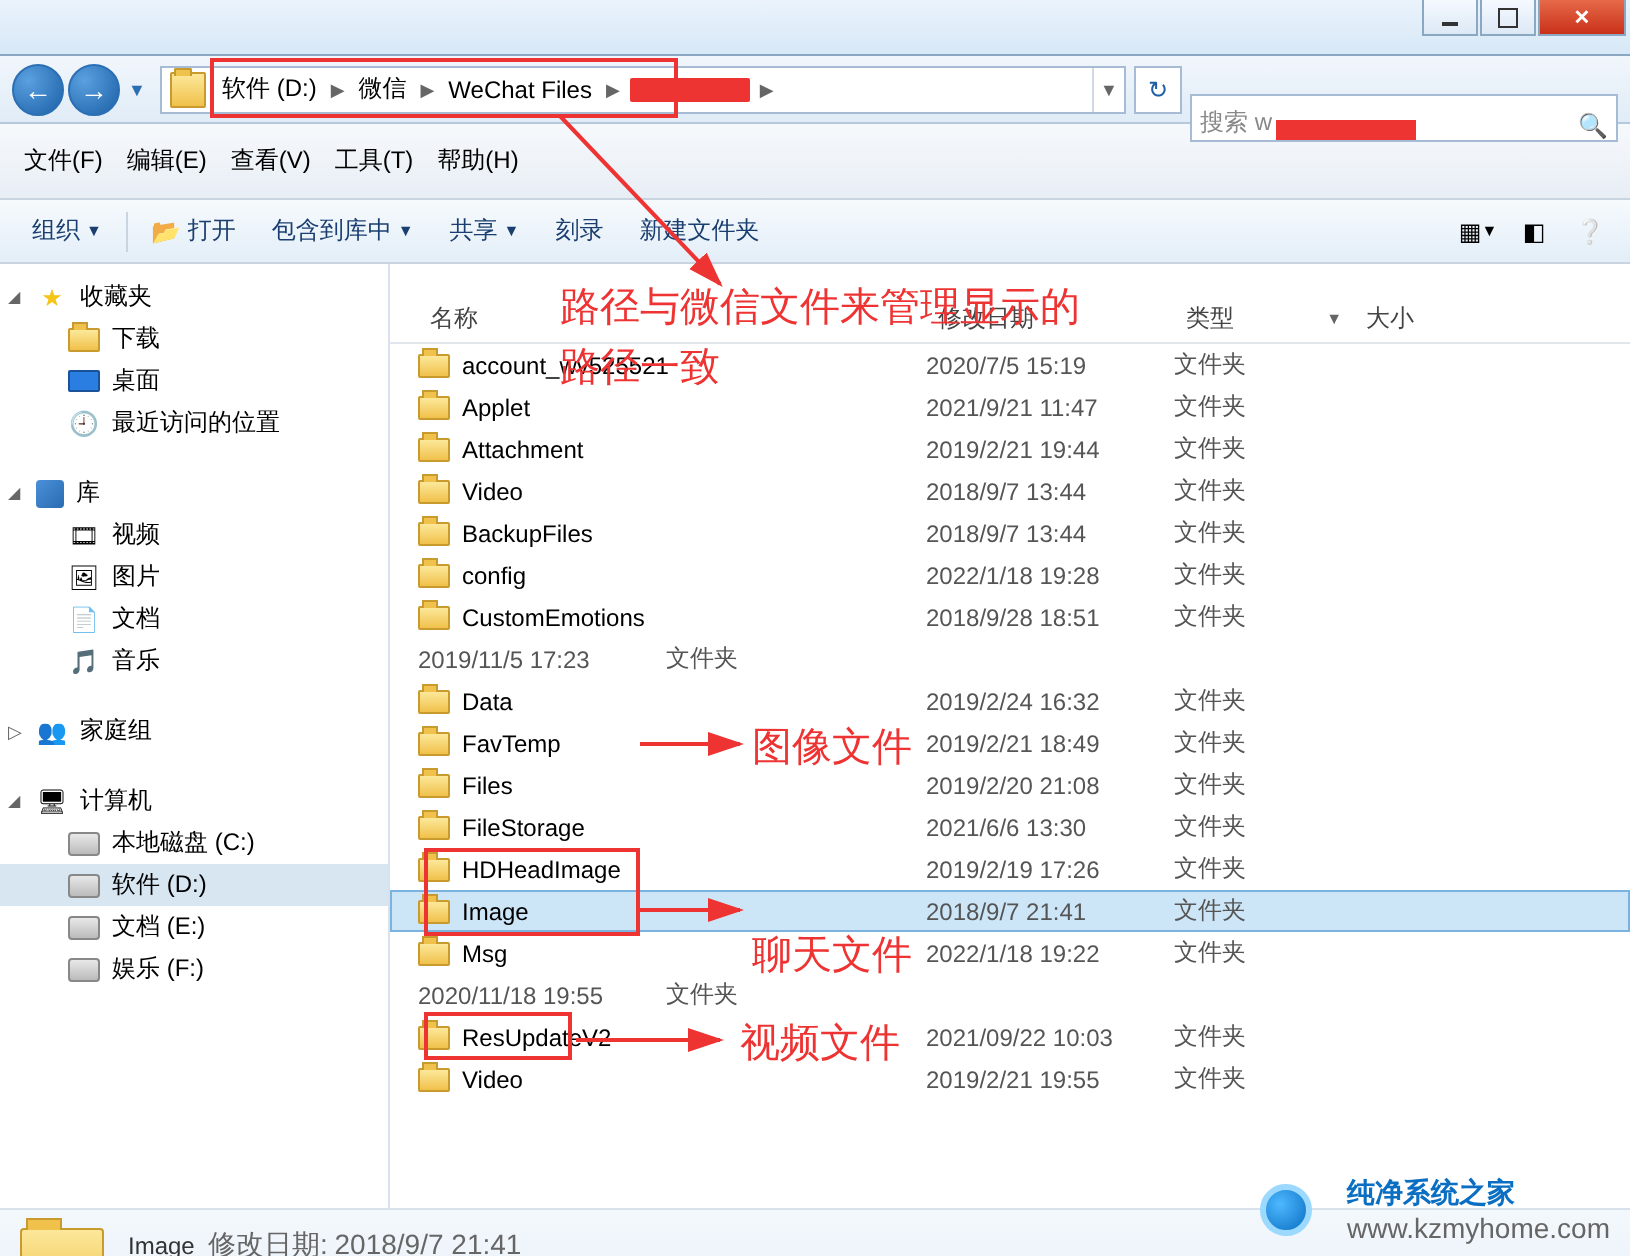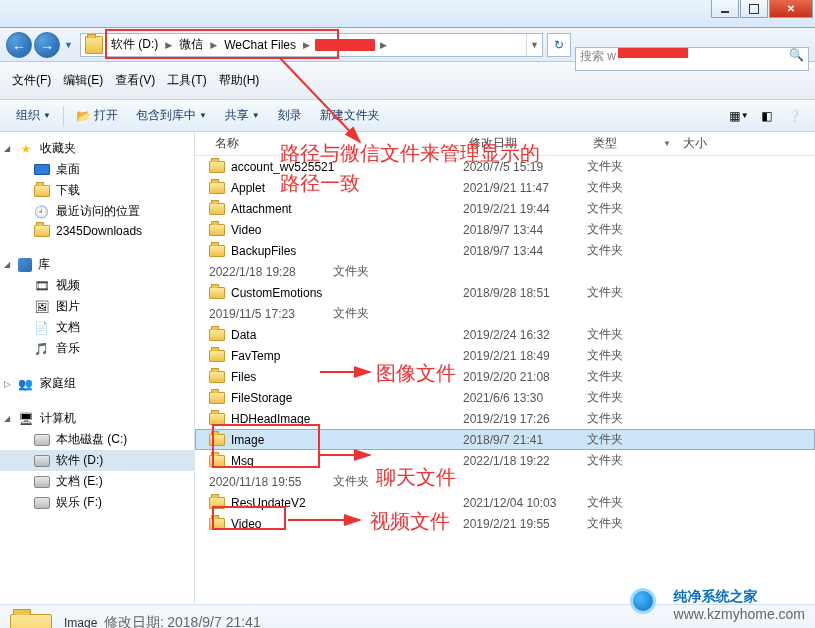--- a/index.html
+++ b/index.html
@@ -18,21 +18,21 @@
 .nav-arrow { width: 26px; height: 26px; border-radius: 50%; background: radial-gradient(circle at 30% 30%, #5aa1e0, #1c5fa6); color: #fff; display: flex; align-items: center; justify-content: center; margin-right: 2px; font-size: 14px; border: 1px solid #2a6fb3; }
 .nav-down { width: 14px; font-size: 9px; color: #2a6fb3; padding-left: 2px; }
 .breadcrumb-wrap { flex: 1; height: 24px; background: #fff; border: 1px solid #a5bcd4; display: flex; align-items: center; margin: 0 4px; position: relative; }
 .folder-ico-sm { width: 18px; height: 18px; margin: 0 4px; background: linear-gradient(to bottom, #fce89a 0%, #f0c14b 100%); border: 1px solid #c99a2e; border-radius: 1px; position: relative; }
 .folder-ico-sm::before { content: ""; position: absolute; top: -3px; left: 1px; width: 7px; height: 3px; background: #f0c14b; border: 1px solid #c99a2e; border-bottom: none; border-radius: 1px 1px 0 0; }
 .bc-item { padding: 0 4px; height: 100%; display: flex; align-items: center; }
 .bc-sep { color: #666; padding: 0 3px; font-size: 9px; }
 .bc-redact { background: #e33; width: 60px; height: 12px; margin: 0 2px; border-radius: 1px; }
 .bc-dd { width: 16px; border-left: 1px solid #d0d9e4; text-align: center; color: #666; font-size: 9px; height: 100%; line-height: 22px; }
 .refresh { width: 24px; height: 24px; border: 1px solid #a5bcd4; background: #fff; display: flex; align-items: center; justify-content: center; color: #1c5fa6; }
-.search-box { width: 234px; height: 24px; background: #fff; border: 1px solid #a5bcd4; margin-left: 4px; display: flex; align-items: flex-start; padding: 0 4px; color: #888; position: relative; margin-top: 28px; }
+.search-box { width: 214px; height: 24px; background: #fff; border: 1px solid #a5bcd4; margin-left: 4px; display: flex; align-items: flex-end; padding: 0 4px; color: #888; position: relative; margin-top: 28px; }
 .search-box .redact { background: #e33; width: 70px; height: 10px; margin: 0 2px; }
 .search-box .mag { margin-left: auto; color: #557; }
 
 
 .menubar { height: 38px; background: linear-gradient(to bottom, #f6f9fc, #e8eef5); border-bottom: 1px solid #c8d4e0; display: flex; align-items: center; padding: 15px 6px; }
 .menu-item { padding: 0 6px; }
 
 
 .toolbar { height: 32px; background: linear-gradient(to bottom, #f6fafd, #e3eef8); border-bottom: 1px solid #c8d4e0; display: flex; align-items: center; padding: 0 8px; gap: 2px; }
 .tb-btn { padding: 0 8px; height: 24px; display: flex; align-items: center; gap: 3px; color: #1a3e6f; }
@@ -54,21 +54,21 @@
 .icon { width: 16px; height: 16px; display: inline-flex; align-items: center; justify-content: center; font-size: 12px; }
 .star-ico { color: #f5c518; }
 .folder-ico { width: 16px; height: 12px; background: linear-gradient(to bottom, #fce89a, #f0c14b); border: 1px solid #c99a2e; border-radius: 1px; position: relative; }
 .folder-ico::before { content: ""; position: absolute; top: -4px; left: 1px; width: 6px; height: 3px; background: #f0c14b; border: 1px solid #c99a2e; border-bottom: none; }
 .disk-ico { width: 16px; height: 12px; background: linear-gradient(to bottom, #e8e8e8, #bbb); border: 1px solid #888; border-radius: 2px; }
 .desk-ico { width: 16px; height: 11px; background: #2a7de1; border: 1px solid #1a5299; border-radius: 1px; }
 .lib-ico { width: 14px; height: 14px; background: linear-gradient(135deg, #4a90d9, #2a6bb0); border-radius: 2px; }
 
 
 .file-pane { flex: 1; background: #fff; position: relative; }
-.col-headers { height: 24px; border-bottom: 1px solid #e0e6ec; display: flex; align-items: center; padding-left: 14px; color: #444; }
+.col-headers { height: 24px; border-bottom: 1px solid #e0e6ec; display: flex; align-items: center; padding-left: 14px; color: #444; margin-top: 16px; }
 .col { padding: 0 6px; display: flex; align-items: center; gap: 2px; }
 .col-name { width: 254px; }
 .col-date { width: 124px; }
 .col-type { width: 90px; }
 .col-size { width: 60px; }
 .col .dd { font-size: 8px; color: #666; margin-left: auto; }
 .file-rows { }
 .file-row { height: 21px; display: flex; align-items: center; padding-left: 14px; }
 .file-row.sel { background: #cde6f7; border: 1px solid #7bb3e0; padding-left: 13px; }
 .cell-name { width: 254px; display: flex; align-items: center; gap: 6px; }
@@ -81,21 +81,21 @@
 .det-icon { width: 42px; height: 36px; background: linear-gradient(to bottom, #fce89a, #f0c14b); border: 1px solid #c99a2e; border-radius: 2px; position: relative; }
 .det-icon::before { content: ""; position: absolute; top: -6px; left: 2px; width: 16px; height: 5px; background: #f0c14b; border: 1px solid #c99a2e; border-bottom: none; }
 .det-text { color: #333; }
 .det-sub { color: #666; font-size: 14px; }
 
 
 .annot { position: absolute; pointer-events: none; }
 .red-text { position: absolute; color: #e33; font-size: 20px; font-weight: 400; white-space: nowrap; }
 
 
-.watermark { position: absolute; bottom: 6px; right: 10px; display: flex; align-items: flex-start; gap: 18px; }
+.watermark { position: absolute; bottom: 6px; right: 10px; display: flex; align-items: center; gap: 18px; }
 .wm-logo { width: 26px; height: 26px; border-radius: 50%; background: radial-gradient(circle at 35% 35%, #4db8ff, #0a6fc2); border: 3px solid #9cd9ff; }
 .wm-text { color: #0a6fc2; font-size: 14px; font-weight: bold; }
 .wm-url { color: #666; font-size: 14px; }
 </style>
 </head>
 <body>
 
 <div class="titlebar">
   <div class="win-btn min"></div>
   <div class="win-btn max"></div>
@@ -167,34 +167,30 @@
 </div>
 
 <div class="main">
   <div class="nav-pane">
     <div class="nav-group">
       <div class="nav-header exp">
           <span class="icon star-ico">★</span>
           <span>收藏夹</span>
         </div>
       <div class="nav-item">
+          <span class="folder-ico"></span>
+          <span>下载</span>
+        </div>
+      <div class="nav-item">
           <span class="desk-ico"></span>
           <span>桌面</span>
         </div>
       <div class="nav-item">
-          <span class="folder-ico"></span>
-          <span>下载</span>
-        </div>
-      <div class="nav-item">
           <span class="icon">🕘</span>
           <span>最近访问的位置</span>
-        </div>
-      <div class="nav-item">
-          <span class="folder-ico"></span>
-          <span>2345Downloads</span>
         </div>
     </div>
     <div class="nav-group">
       <div class="nav-header exp">
           <span class="lib-ico"></span>
           <span>库</span>
         </div>
       <div class="nav-item">
           <span class="icon">🎞</span>
           <span>视频</span>
@@ -298,20 +294,24 @@
         <div class="file-row">
           <div class="cell-name">
             <span class="folder-ico"></span>
             <span>BackupFiles</span>
           </div>
           <div class="cell-date">2018/9/7 13:44</div>
           <div class="cell-type">文件夹</div>
           <div class="cell-size"></div>
         </div>
         <div class="file-row">
+          <div class="cell-name">
+            <span class="folder-ico"></span>
+            <span>config</span>
+          </div>
           <div class="cell-date">2022/1/18 19:28</div>
           <div class="cell-type">文件夹</div>
           <div class="cell-size"></div>
         </div>
         <div class="file-row">
           <div class="cell-name">
             <span class="folder-ico"></span>
             <span>CustomEmotions</span>
           </div>
           <div class="cell-date">2018/9/28 18:51</div>
@@ -389,21 +389,21 @@
         <div class="file-row">
           <div class="cell-date">2020/11/18 19:55</div>
           <div class="cell-type">文件夹</div>
           <div class="cell-size"></div>
         </div>
         <div class="file-row">
           <div class="cell-name">
             <span class="folder-ico"></span>
             <span>ResUpdateV2</span>
           </div>
-          <div class="cell-date">2021/12/04 10:03</div>
+          <div class="cell-date">2021/09/22 10:03</div>
           <div class="cell-type">文件夹</div>
           <div class="cell-size"></div>
         </div>
         <div class="file-row">
           <div class="cell-name">
             <span class="folder-ico"></span>
             <span>Video</span>
           </div>
           <div class="cell-date">2019/2/21 19:55</div>
           <div class="cell-type">文件夹</div>

